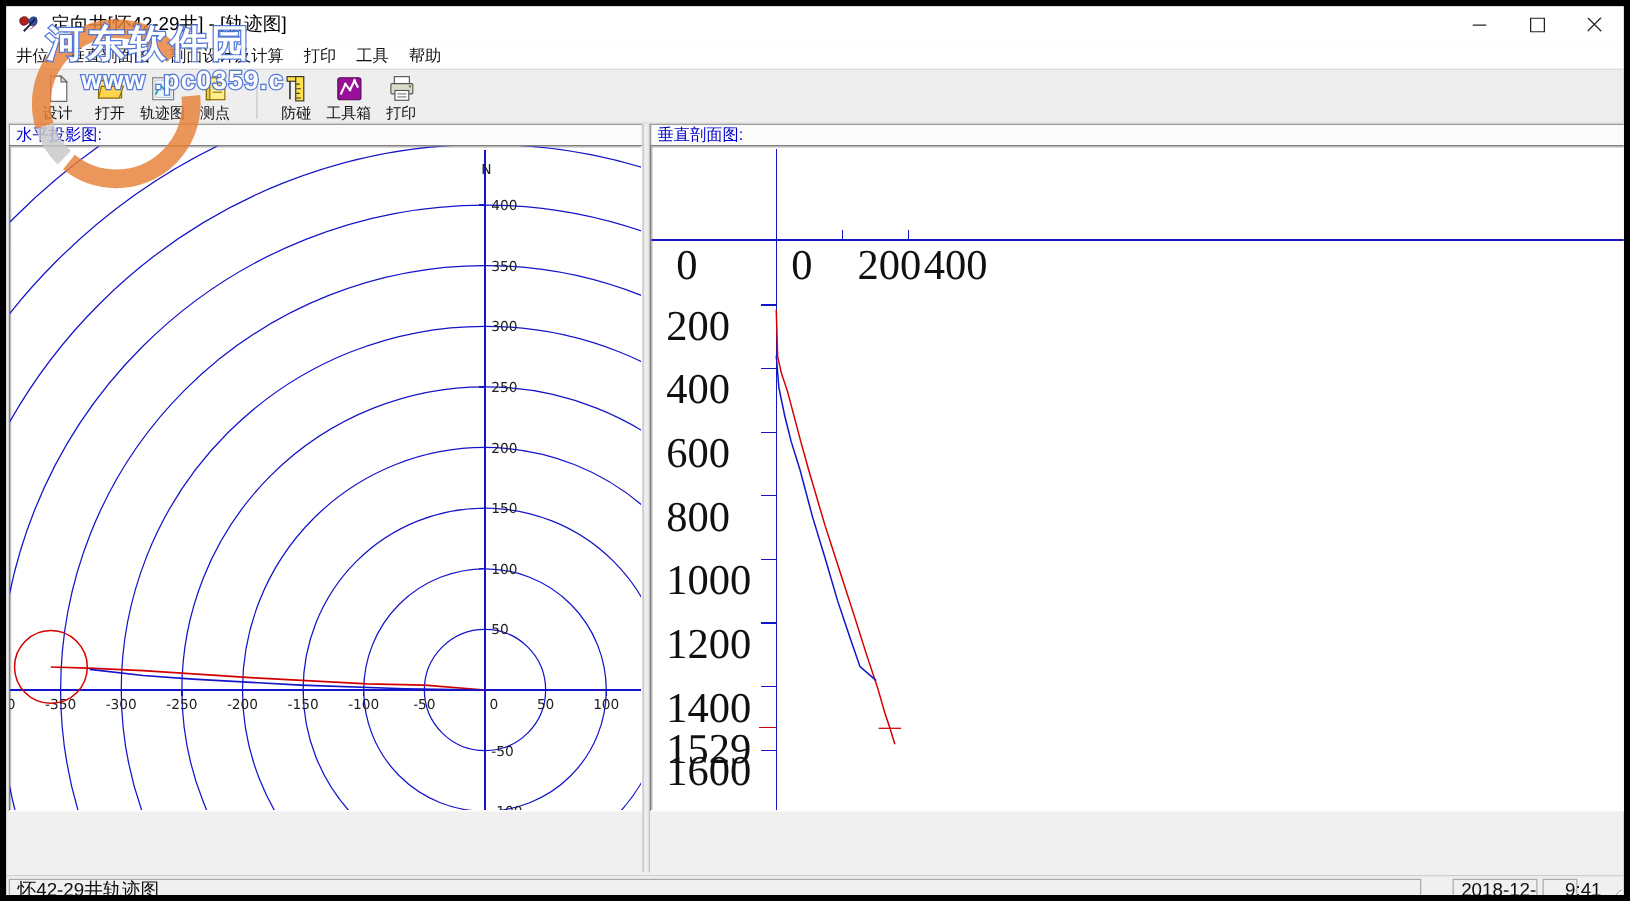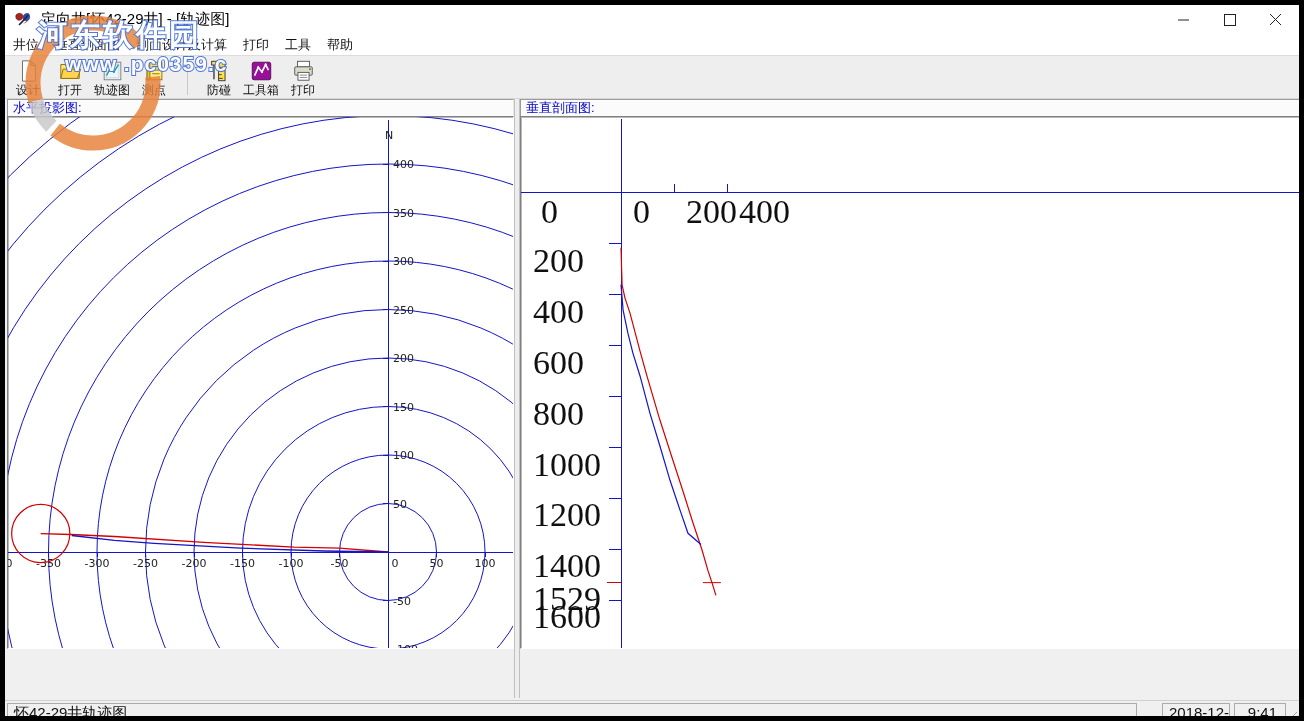--- a/index.html
+++ b/index.html
@@ -12,21 +12,21 @@
   .app-icon { width:20px; height:20px; margin:0 8px 0 8px; }
   .title-text { font-size:15px; color:#000; white-space:nowrap; }
   .win-controls { position:absolute; right:0; top:0; height:29px; display:flex; }
   .win-btn { width:46px; height:29px; display:flex; align-items:center; justify-content:center; }
 
   
   .menubar { position:absolute; top:29px; left:0; right:0; height:21px; background:#ffffff; display:flex; align-items:center; }
   .menu-item { font-size:13px; color:#111; padding:0 8px; line-height:21px; white-space:nowrap; }
 
   
-  .toolbar { position:absolute; top:50px; left:0; right:0; height:44px; background:#eeeeee; border-top:1px solid #dcdcdc; border-bottom:1px solid #d6d6d6; display:flex; align-items:stretch; padding-left:2px; }
+  .toolbar { position:absolute; top:50px; left:0; right:0; height:44px; background:#eeeeee; border-top:1px solid #dcdcdc; border-bottom:1px solid #d6d6d6; display:flex; align-items:stretch; padding-left:20px; }
   .tool-btn { min-width:42px; display:flex; flex-direction:column; align-items:center; justify-content:flex-start; padding-top:3px; }
   .tool-btn svg { width:25px; height:24px; }
   .tool-label { font-size:12px; color:#111; line-height:14px; white-space:nowrap; }
   .tool-sep { width:1px; background:#c8c8c8; margin:3px 10px 3px 12px; }
 
   
   .main { position:absolute; top:94px; left:0; right:0; height:601px; background:#f0f0f0; }
   .panel { position:absolute; top:0; height:550px; }
   .panel-left  { left:2px;  width:507px; }
   .panel-right { left:515px; width:787px; }
@@ -38,21 +38,21 @@
   .splitter { position:absolute; left:509px; top:0; width:6px; height:599px; background:#ededed; border-left:1px solid #c0c0c0; border-right:1px solid #c0c0c0; }
 
   .tick { font:11px "DejaVu Sans","Liberation Sans",sans-serif; fill:#222; }
   .bigtick { font:34px "Liberation Serif","DejaVu Serif",serif; fill:#101010; }
 
   
   .statusbar { position:absolute; top:695px; left:0; right:0; height:24px; background:#f0f0f0; border-top:1px solid #cfcfcf; font-size:15px; color:#111; }
   .status-cell { position:absolute; top:2px; height:19px; border:1px solid #ababab; background:#f0f0f0; line-height:17px; }
   .status-main { left:2px; width:1130px; padding-left:6px; }
   .status-date { left:1157px; width:68px; text-align:right; }
-  .status-time { left:1229px; width:52px; text-align:right; padding-right:8px; }
+  .status-time { left:1229px; width:28px; text-align:right; padding-right:8px;padding-left:17px; }
   .resize-grip { position:absolute; right:1px; bottom:1px; width:15px; height:15px; }
 
   
   .watermark { position:absolute; top:2px; left:2px; width:220px; height:175px; z-index:60; pointer-events:none; opacity:.95; }
 </style>
 </head>
 <body>
 
 <div class="window">
 

